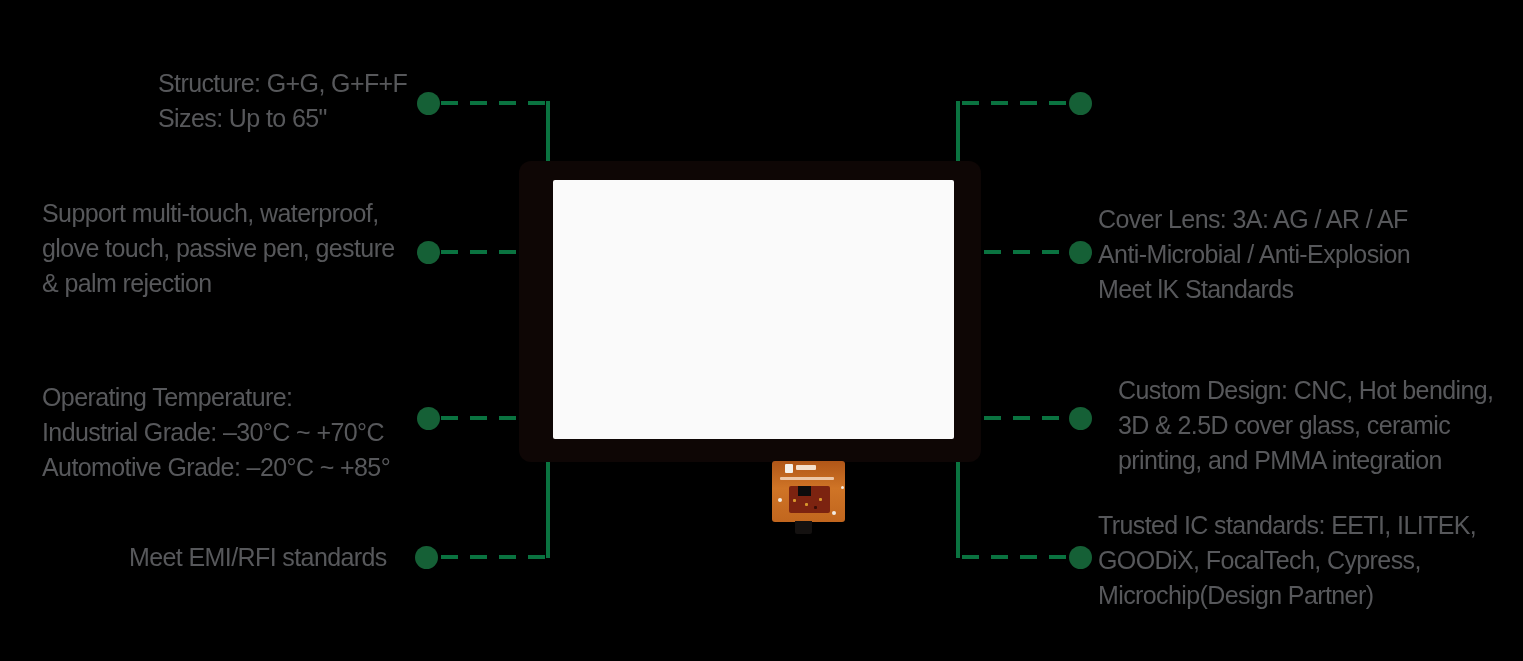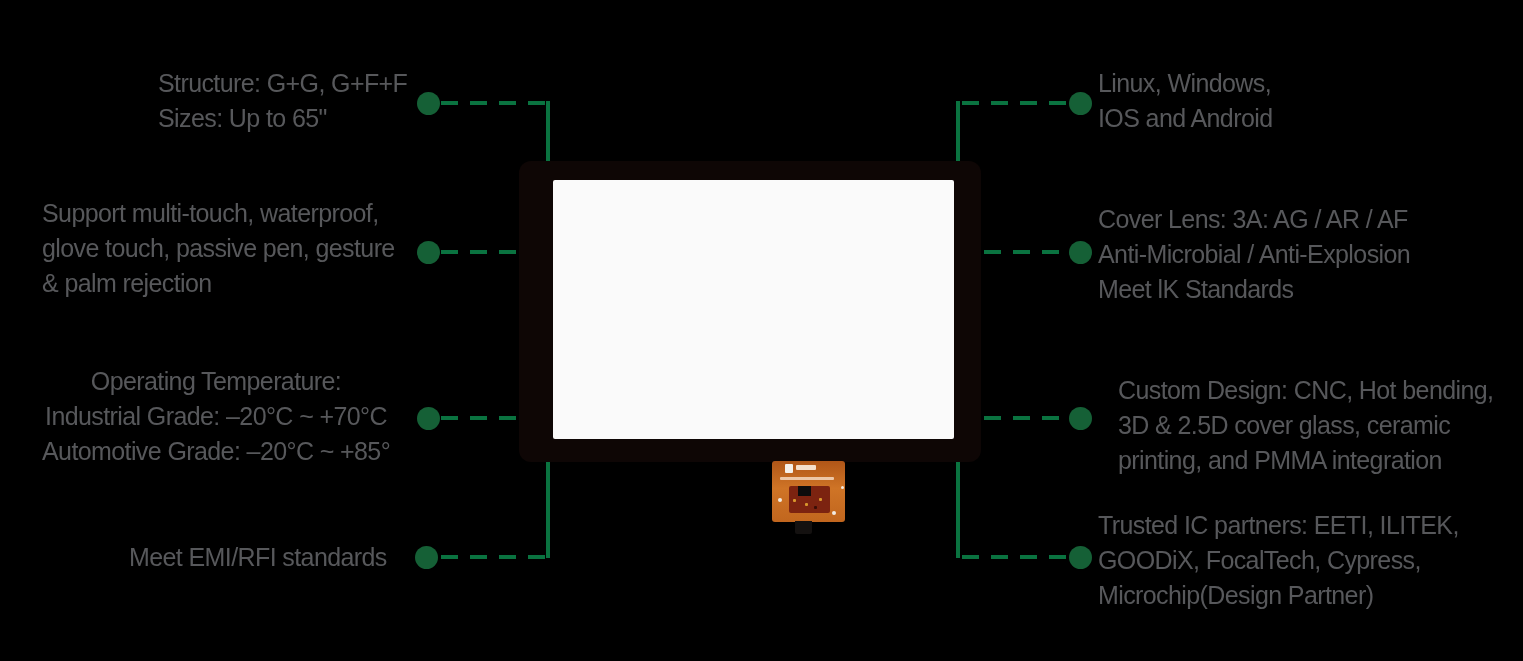--- a/index.html
+++ b/index.html
@@ -84,45 +84,41 @@
 
   <div class="ann" style="left:158px;top:66px;">
     <span>Structure: G+G, G+F+F</span>
     <span>Sizes: Up to 65"</span>
   </div>
   <div class="ann" style="left:42px;top:196px;">
     <span>Support multi-touch, waterproof,</span>
     <span>glove touch, passive pen, gesture</span>
     <span>&amp; palm rejection</span>
   </div>
-  <div class="ann" style="left:42px;top:364px;text-align:center;">
+  <div class="ann" style="left:42px;top:380px;">
     <span>Operating Temperature:</span>
-    <span>Industrial Grade: –20°C ~ +70°C</span>
+    <span>Industrial Grade: –30°C ~ +70°C</span>
     <span>Automotive Grade: –20°C ~ +85°</span>
   </div>
   <div class="ann" style="left:129px;top:540px;">
     <span>Meet EMI/RFI standards</span>
   </div>
 
-  <div class="ann" style="left:1098px;top:66px;">
-    <span>Linux, Windows,</span>
-    <span>IOS and Android</span>
-  </div>
   <div class="ann" style="left:1098px;top:202px;">
     <span>Cover Lens: 3A: AG / AR / AF</span>
     <span>Anti-Microbial / Anti-Explosion</span>
     <span>Meet lK Standards</span>
   </div>
   <div class="ann" style="left:1098px;top:373px;margin-left:20px;">
     <span>Custom Design: CNC, Hot bending,</span>
     <span>3D &amp; 2.5D cover glass, ceramic</span>
     <span>printing, and PMMA integration</span>
   </div>
   <div class="ann" style="left:1098px;top:508px;">
-    <span>Trusted IC partners: EETI, ILITEK,</span>
+    <span>Trusted IC standards: EETI, ILITEK,</span>
     <span>GOODiX, FocalTech, Cypress,</span>
     <span>Microchip(Design Partner)</span>
   </div>
 
   <div class="dot" style="left:417px;top:92px;"></div>
   <div class="dash" style="left:441px;top:101px;width:105px;"></div>
   <div class="vline" style="left:546px;top:101px;height:61px;"></div>
 
   <div class="dot" style="left:417px;top:241px;"></div>
   <div class="dash" style="left:441px;top:250px;width:79px;"></div>

